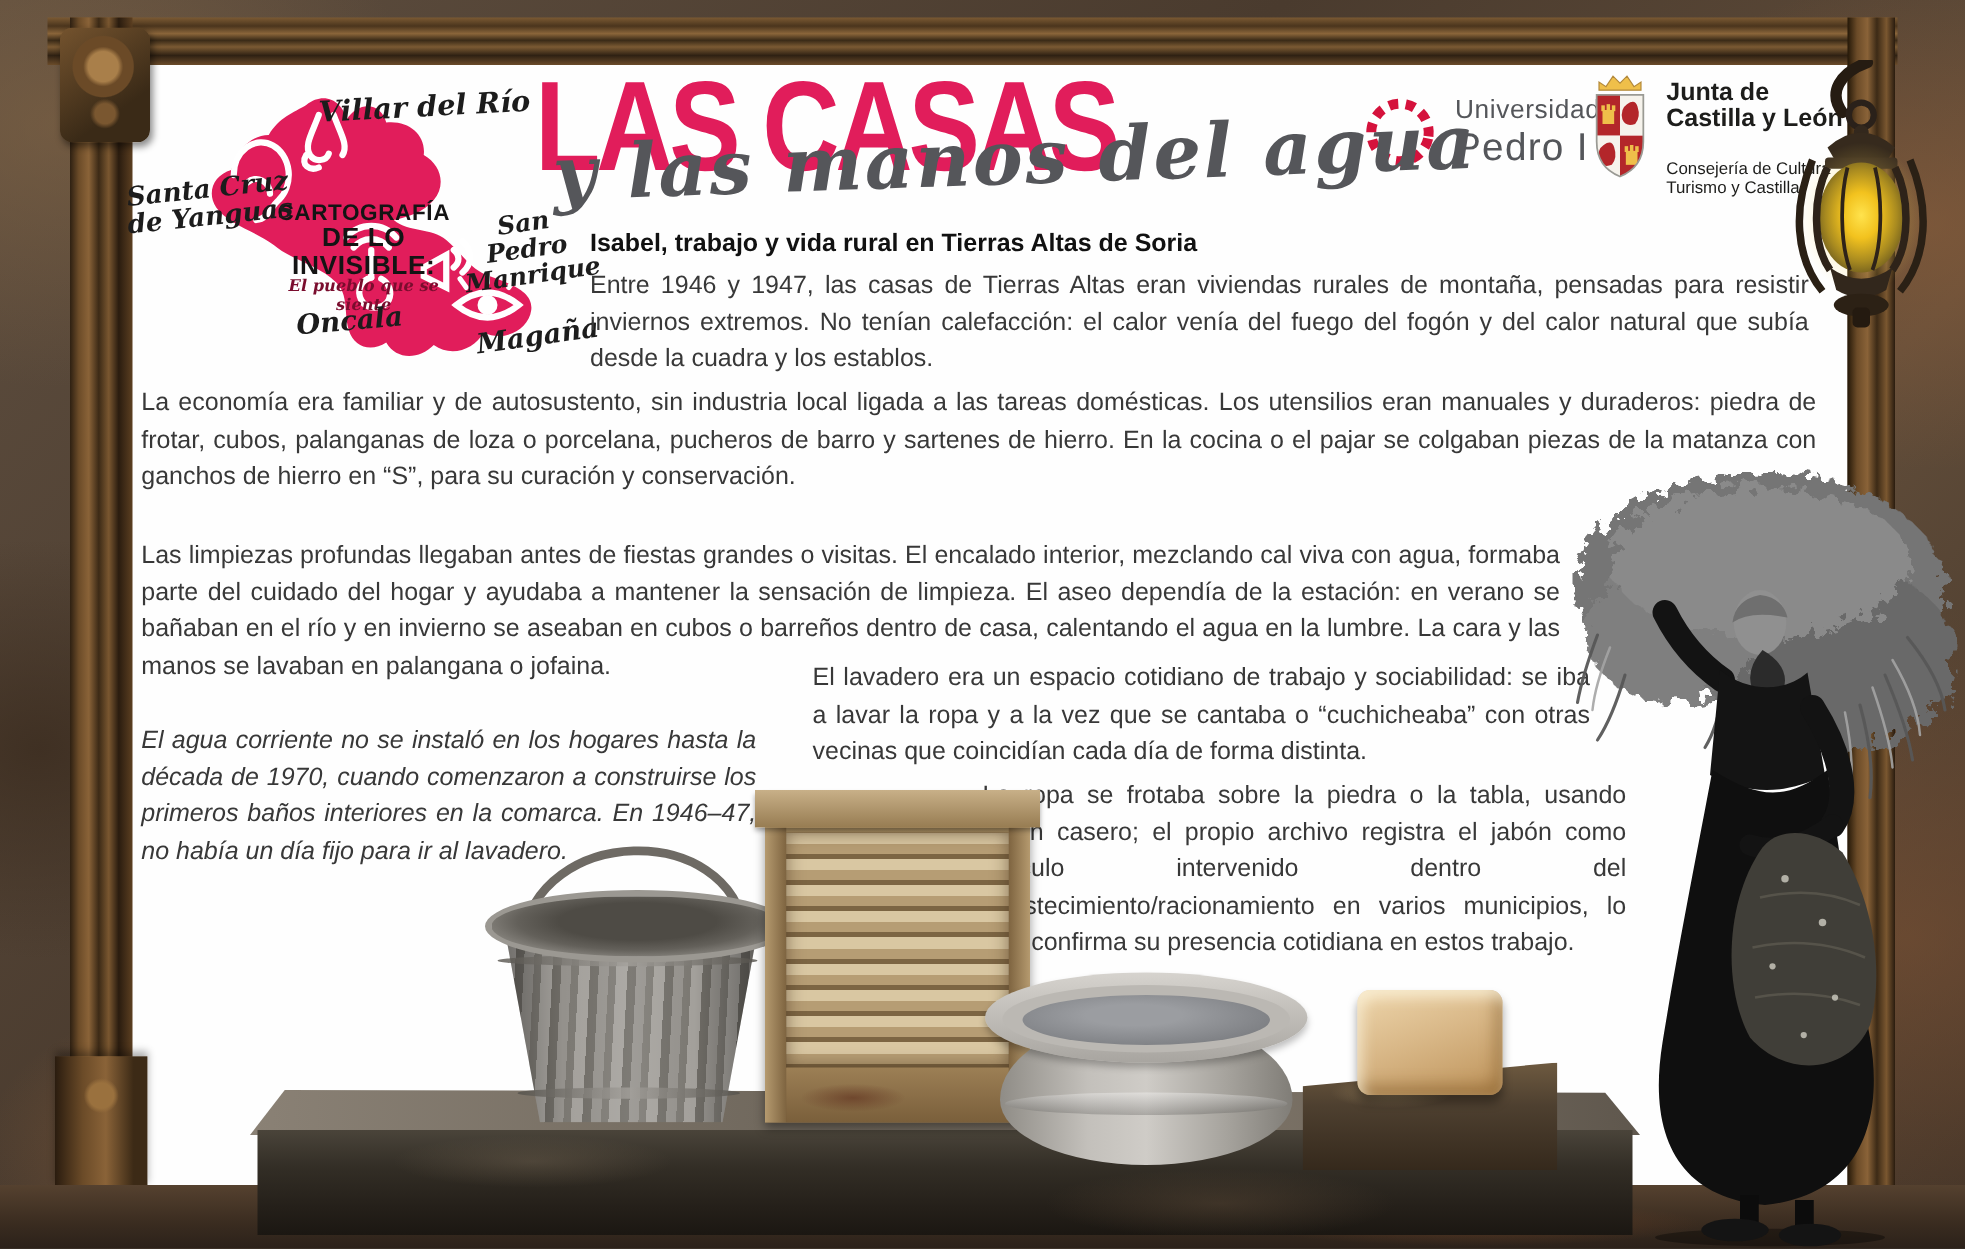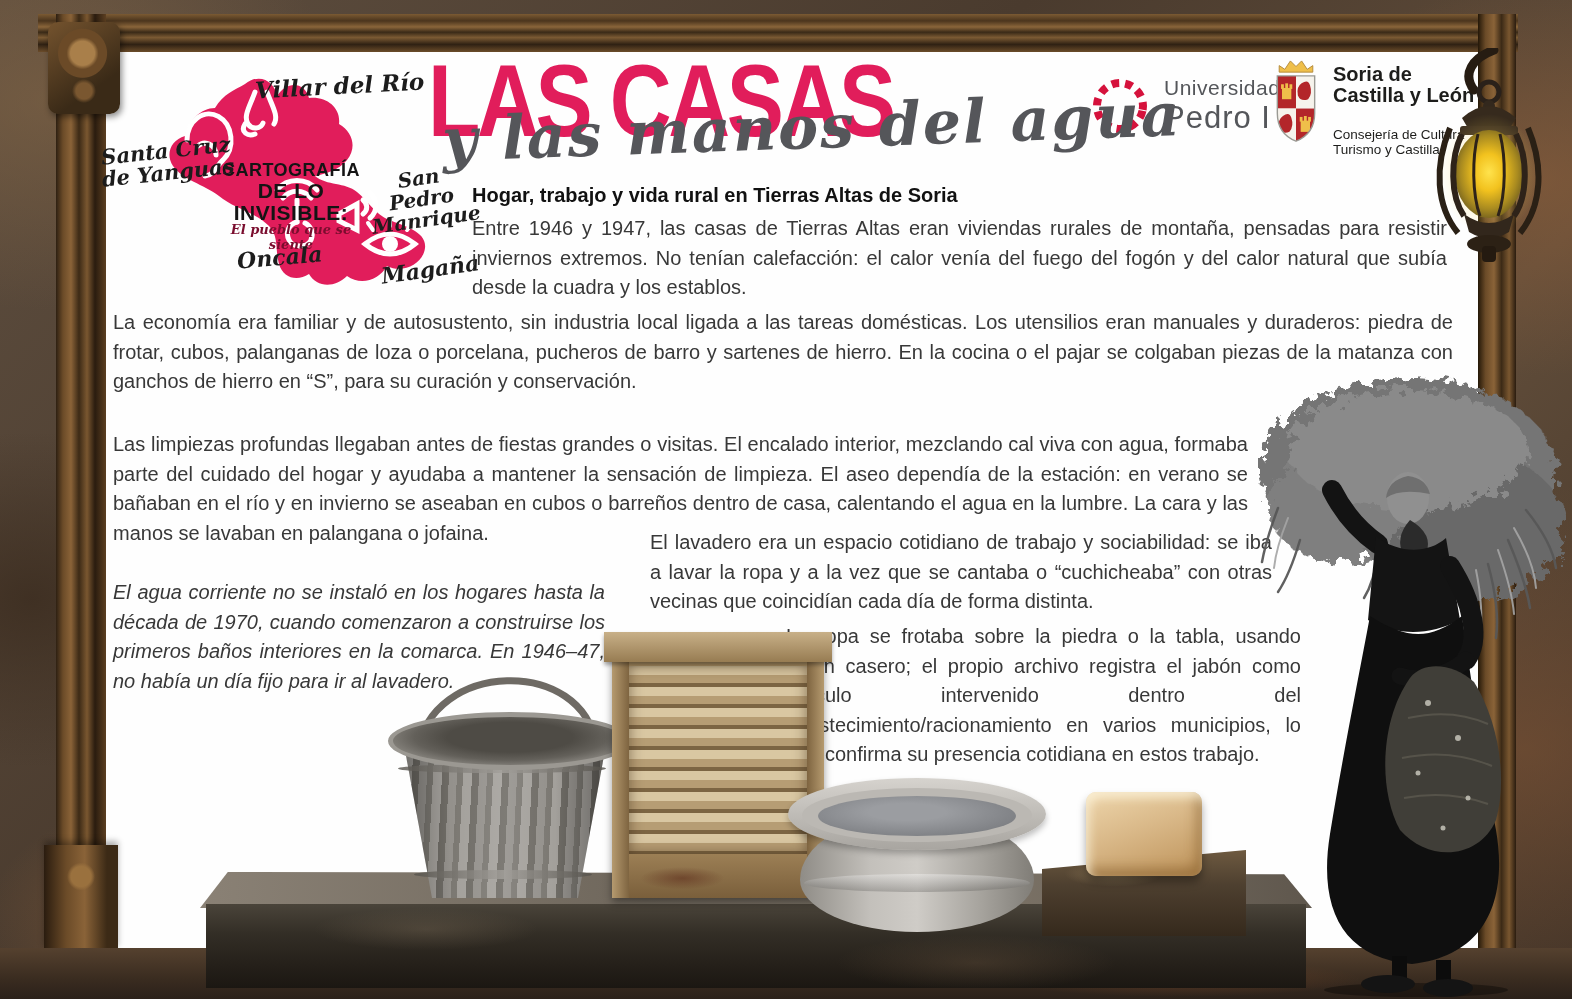--- a/index.html
+++ b/index.html
@@ -244,21 +244,21 @@
             <rect x="43" y="64" width="3" height="5"></rect>
         </g>
         <g fill="#B3262A">
           <path d="M36,28 q7,-5 9,2 q3,9 -2,15 q-8,3 -11,-4 q-2,-9 4,-13 z"></path>
           <path d="M16,63 q7,-5 9,2 q3,9 -2,15 q-8,3 -11,-4 q-2,-9 4,-13 z"></path>
         </g>
       </g>
       <path d="M10,20 h40 v40 q0,22 -20,30 q-20,-8 -20,-30 z" fill="none" stroke="#9a9a94" stroke-width="1.5"></path>
     </svg>
     <div class="junta-text">
-      <div class="j1">Soria de</div>
+      <div class="j1">Junta de</div>
       <div class="j2">Castilla y León</div>
       <div class="j3">Consejería de Cultura</div>
       <div class="j4">Turismo y Castilla</div>
     </div>
   </div>
 
   <div class="lantern">
     <svg width="118" height="222" viewBox="0 0 118 222">
       <defs>
         <radialGradient id="glassGlow" cx="50%" cy="48%" r="60%">
@@ -284,21 +284,21 @@
       <path d="M46,86 C40,110 40,146 48,168" stroke="#2e2319" stroke-width="3" fill="none"></path>
       <path d="M68,86 C74,110 74,146 66,168" stroke="#2e2319" stroke-width="3" fill="none"></path>
       <path d="M18,80 C2,118 4,158 26,185" stroke="#2a2015" stroke-width="6" fill="none"></path>
       <path d="M96,80 C112,118 110,158 88,185" stroke="#2a2015" stroke-width="6" fill="none"></path>
       <path d="M32,166 q25,18 50,0 l-5,18 q-20,12 -40,0 z" fill="#32271c"></path>
       <ellipse cx="57" cy="196" rx="22" ry="9" fill="#2c2115"></ellipse>
       <rect x="50" y="198" width="14" height="16" rx="4" fill="#241a10"></rect>
     </svg>
   </div>
 
-  <div class="heading">Hogar, trabajo y vida rural en Tierras Altas de Soria</div>
+  <div class="heading">Isabel, trabajo y vida rural en Tierras Altas de Soria</div>
   <div class="para p-intro">Entre 1946 y 1947, las casas de Tierras Altas eran viviendas rurales de montaña, pensadas para resistir inviernos extremos. No tenían calefacción: el calor venía del fuego del fogón y del calor natural que subía desde la cuadra y los establos.</div>
   <div class="para p-economia">La economía era familiar y de autosustento, sin industria local ligada a las tareas domésticas. Los utensilios eran manuales y duraderos: piedra de frotar, cubos, palanganas de loza o porcelana, pucheros de barro y sartenes de hierro. En la cocina o el pajar se colgaban piezas de la matanza con ganchos de hierro en “S”, para su curación y conservación.</div>
   <div class="para p-profundas">Las limpiezas profundas llegaban antes de fiestas grandes o visitas. El encalado interior, mezclando cal viva con agua, formaba parte del cuidado del hogar y ayudaba a mantener la sensación de limpieza. El aseo dependía de la estación: en verano se bañaban en el río y en invierno se aseaban en cubos o barreños dentro de casa, calentando el agua en la lumbre. La cara y las manos se lavaban en palangana o jofaina.</div>
   <div class="para p-lavadero">El lavadero era un espacio cotidiano de trabajo y sociabilidad: se iba a lavar la ropa y a la vez que se cantaba o “cuchicheaba” con otras vecinas que coincidían cada día de forma distinta.</div>
   <div class="para p-agua">El agua corriente no se instaló en los hogares hasta la década de 1970, cuando comenzaron a construirse los primeros baños interiores en la comarca. En 1946–47, no había un día fijo para ir al lavadero.</div>
   <div class="para p-ropa">La ropa se frotaba sobre la piedra o la tabla, usando jabón casero; el propio archivo registra el jabón como artículo intervenido dentro del abastecimiento/racionamiento en varios municipios, lo que confirma su presencia cotidiana en estos trabajo.</div>
 
   <div class="shelf">
     <div class="shelf-surface"></div>
     <div class="shelf-face"></div>

